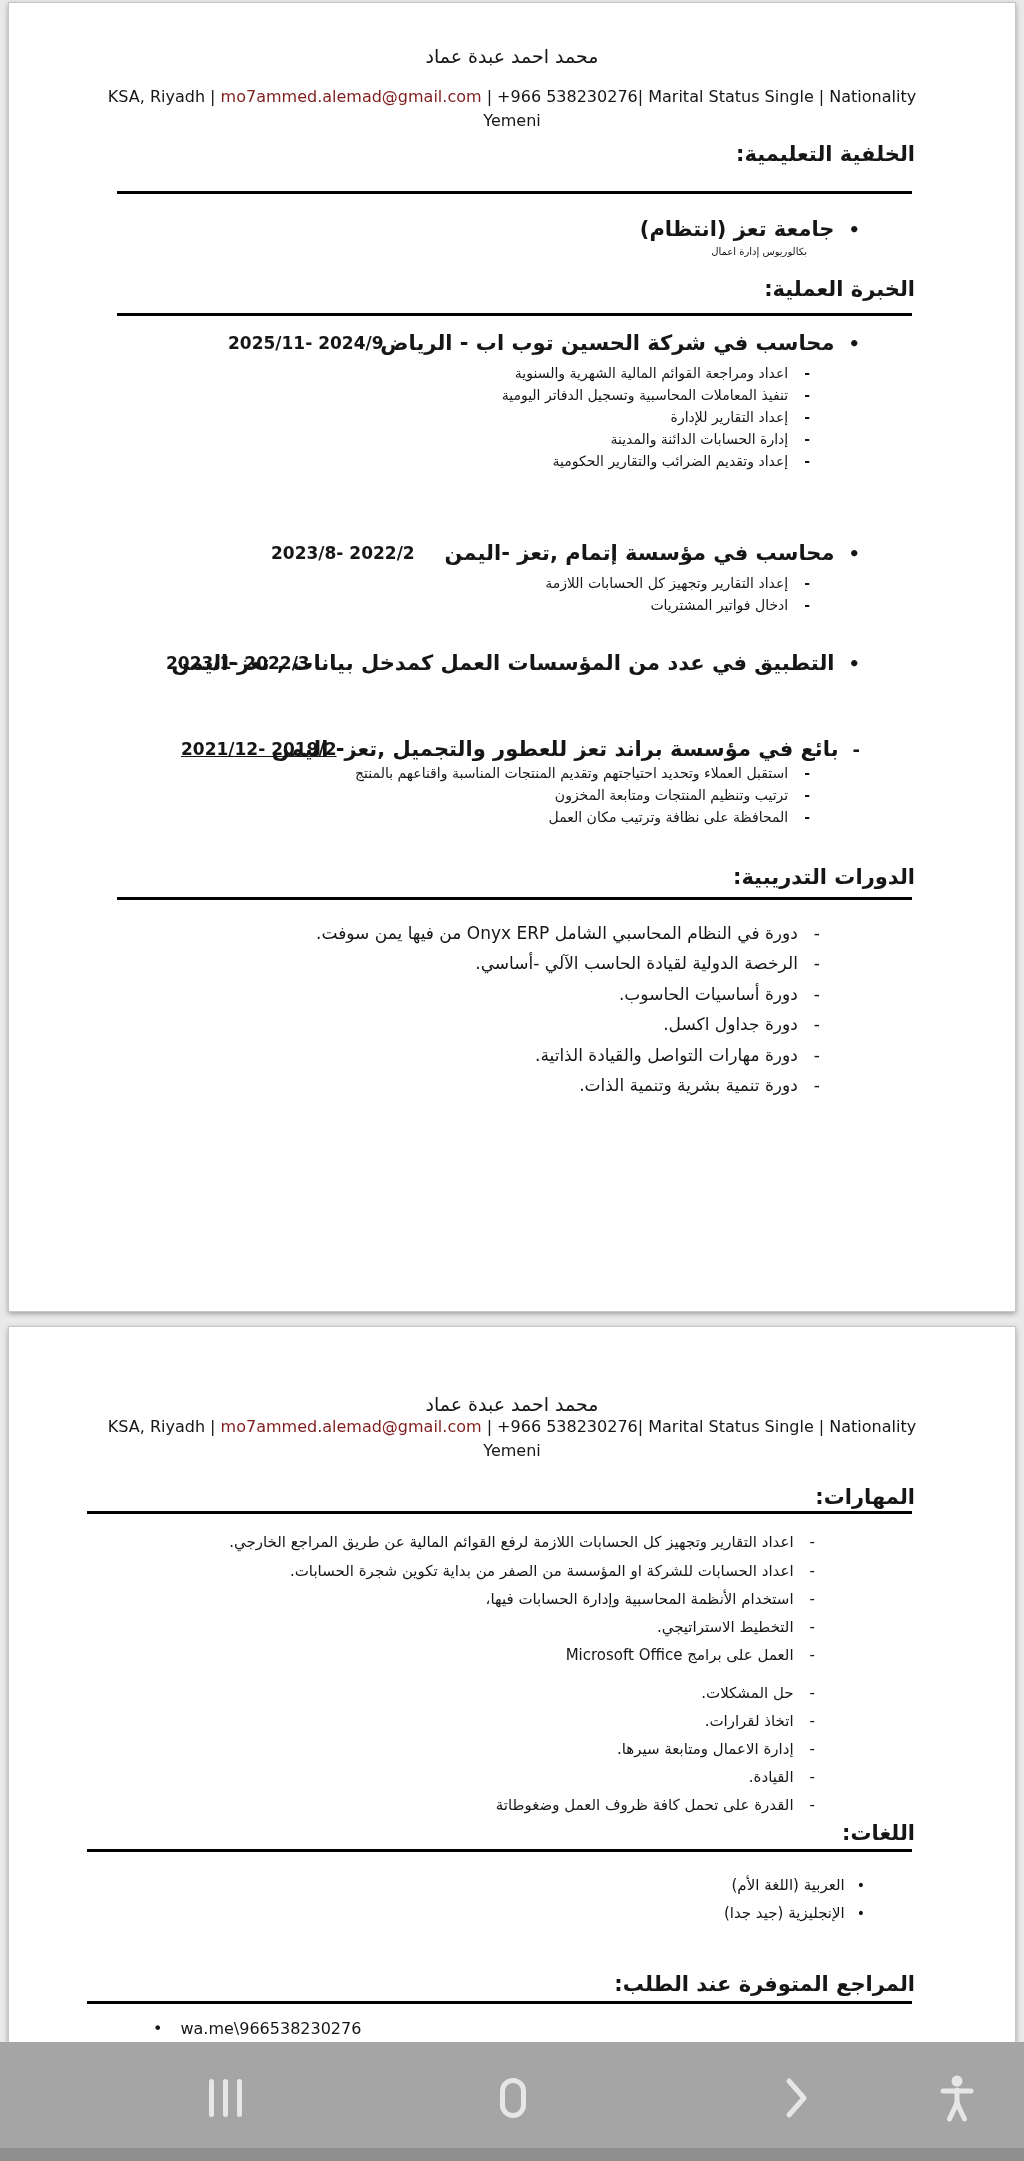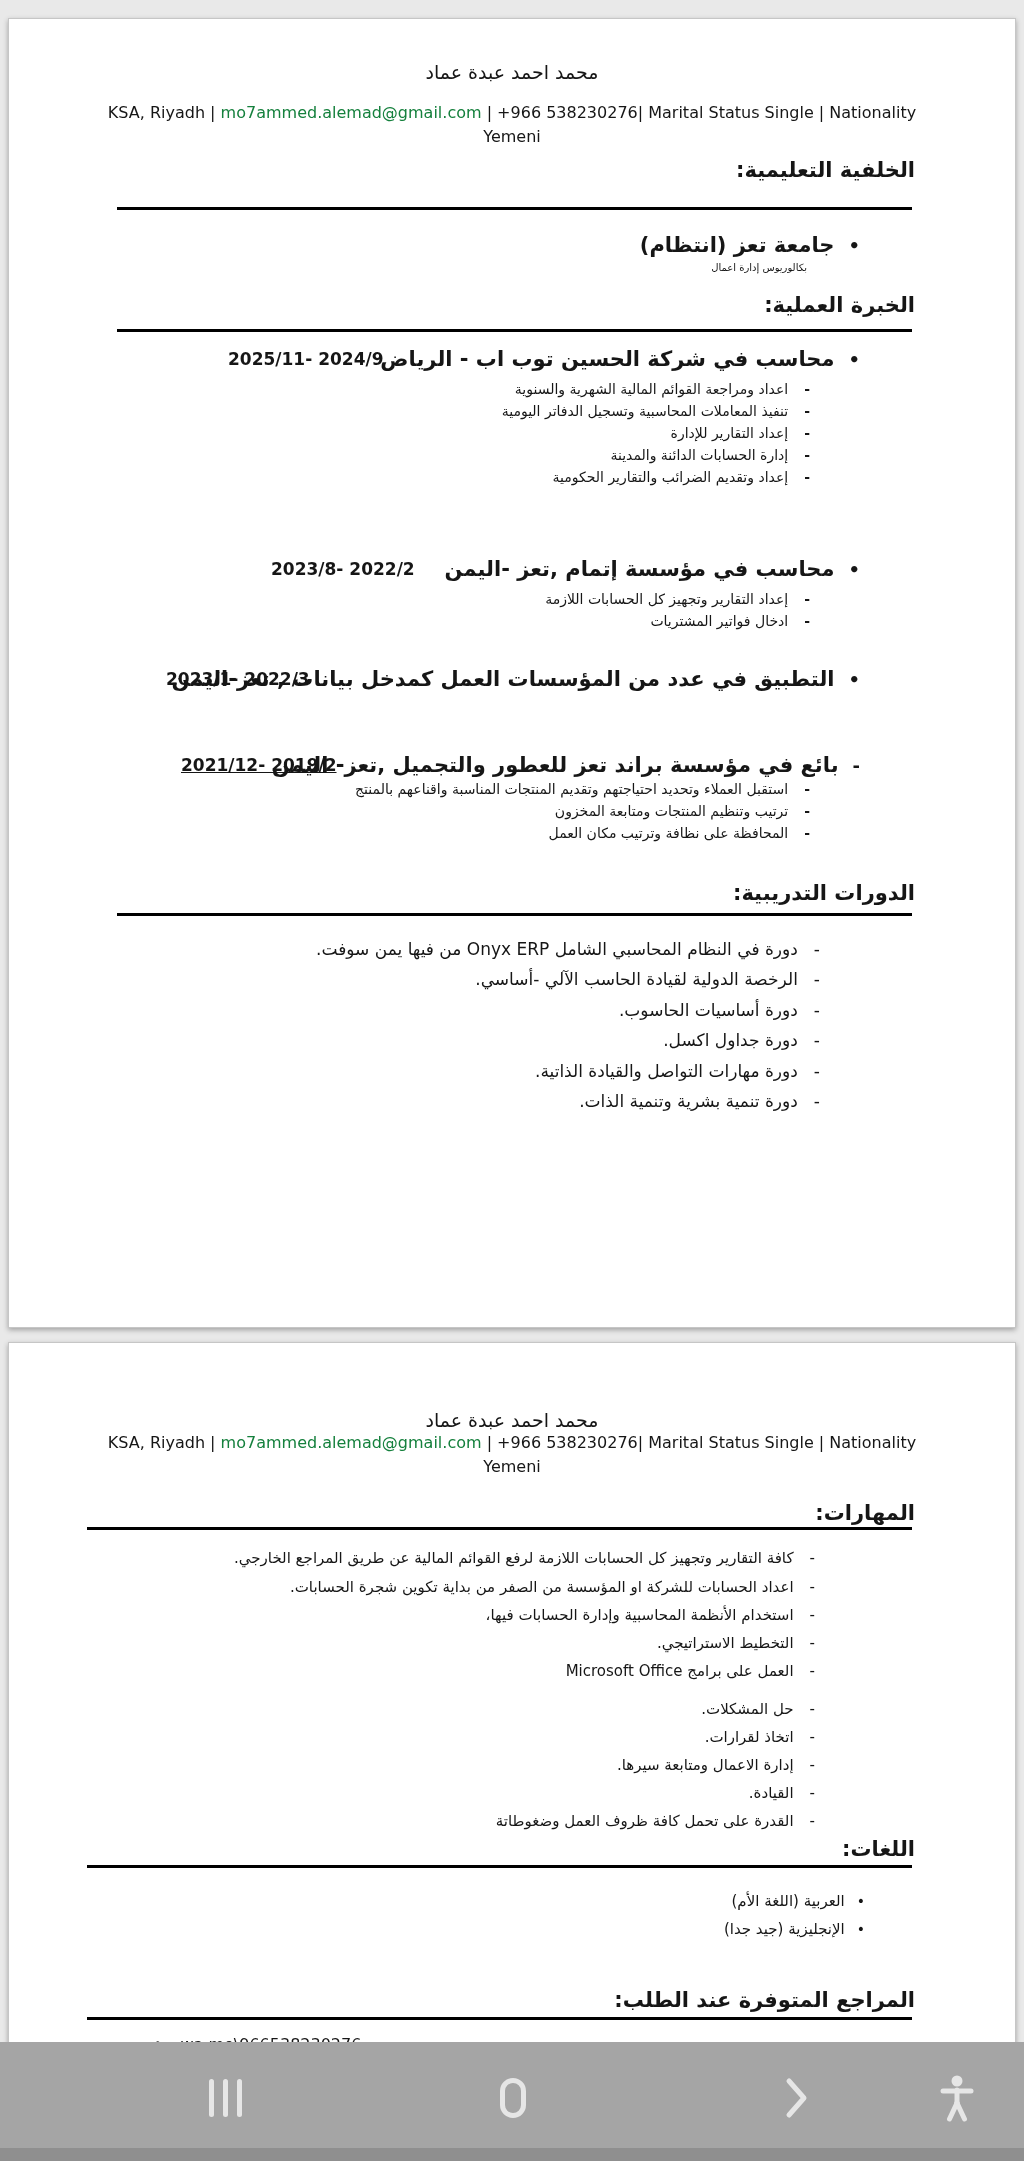--- a/index.html
+++ b/index.html
@@ -3,30 +3,30 @@
 <meta charset="utf-8">
 <style>
   * { margin:0; padding:0; box-sizing:border-box; }
   html,body { width:1024px; height:2161px; overflow:hidden; }
   body { background:#e9e9e9; font-family:"DejaVu Sans", sans-serif; color:#161616; }
 
   .screen { position:relative; width:1024px; height:2161px; }
 
   .page {
     position:absolute; left:8px; width:1008px; background:#fff;
-    border:1px solid #c6c6c6; box-shadow:0 2px 5px rgba(0,0,0,.30);margin-top:16px;
+    border:1px solid #c6c6c6; box-shadow:0 2px 5px rgba(0,0,0,.30);
   }
   #page1 { top:2px; height:1310px; }
   #page2 { top:1326px; height:722px; }
 
   .abs { position:absolute; }
 
   .doc-name { width:100%; text-align:center; font-size:19px; direction:rtl; }
   .contact { width:100%; text-align:center; font-size:16px; direction:ltr; }
-  .email { color:#15803d; text-decoration:none; cursor:pointer; }
+  .email { color:#7f1d1d; text-decoration:none; cursor:pointer; }
 
   .heading { right:100px; direction:rtl; font-size:21px; font-weight:bold; }
   .rule { height:3px; background:#000; }
 
   .row { position:absolute; direction:rtl; display:flex; align-items:baseline; gap:14px; }
   .row .b { font-size:18px; font-weight:bold; }
   .title { font-size:21px; font-weight:bold; }
   .date { position:absolute; direction:ltr; font-size:17px; font-weight:bold; white-space:nowrap; }
   .duty { position:absolute; direction:rtl; display:flex; align-items:baseline; gap:16px; font-size:14px; }
   .duty .d { font-weight:bold; }
@@ -168,21 +168,21 @@
 
     <div class="abs doc-name" style="top:66px">محمد احمد عبدة عماد</div>
     <div class="abs contact" style="top:90px"><span>KSA, Riyadh | </span><a class="email">mo7ammed.alemad@gmail.com</a><span> | +966 538230276| Marital Status Single | Nationality</span></div>
     <div class="abs contact" style="top:114px">Yemeni</div>
 
     <div class="abs heading" style="top:158px">المهارات:</div>
     <div class="abs rule" style="top:184px; left:78px; width:825px;"></div>
 
     <div class="skill" style="top:206px; right:200px;">
         <span class="d">-</span>
-        <span>كافة التقارير وتجهيز كل الحسابات اللازمة لرفع القوائم المالية عن طريق المراجع الخارجي.</span>
+        <span>اعداد التقارير وتجهيز كل الحسابات اللازمة لرفع القوائم المالية عن طريق المراجع الخارجي.</span>
       </div>
     <div class="skill" style="top:235px; right:200px;">
         <span class="d">-</span>
         <span>اعداد الحسابات للشركة او المؤسسة من الصفر من بداية تكوين شجرة الحسابات.</span>
       </div>
     <div class="skill" style="top:263px; right:200px;">
         <span class="d">-</span>
         <span>استخدام الأنظمة المحاسبية وإدارة الحسابات فيها،</span>
       </div>
     <div class="skill" style="top:291px; right:200px;">

